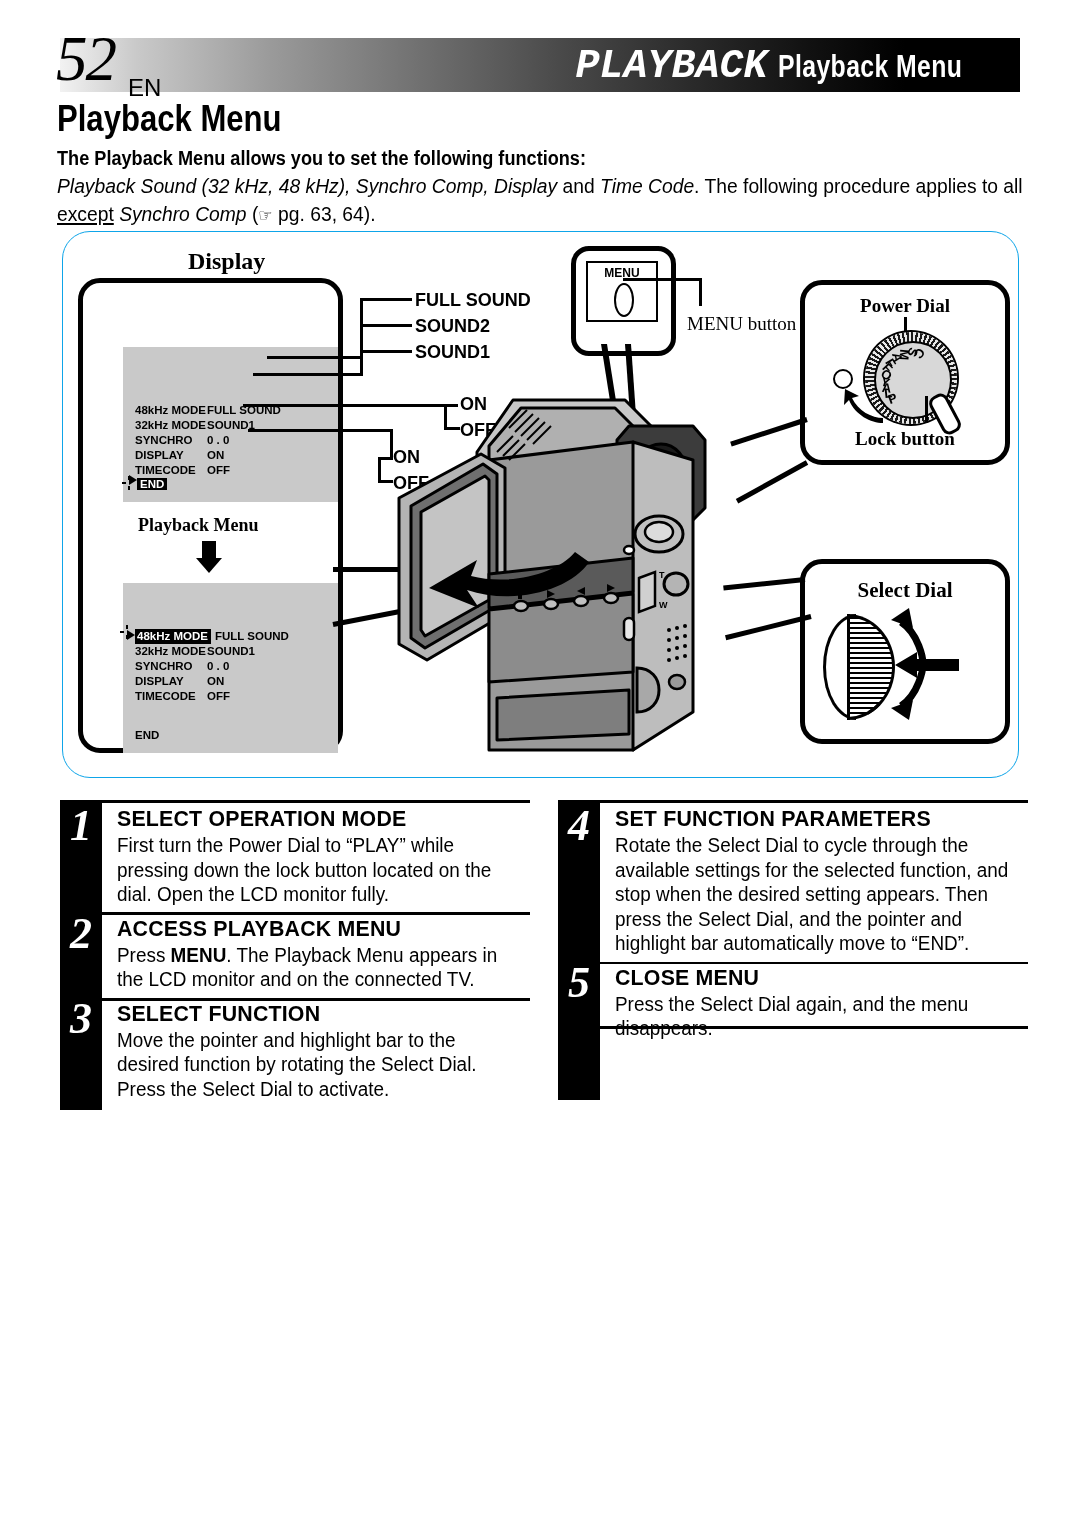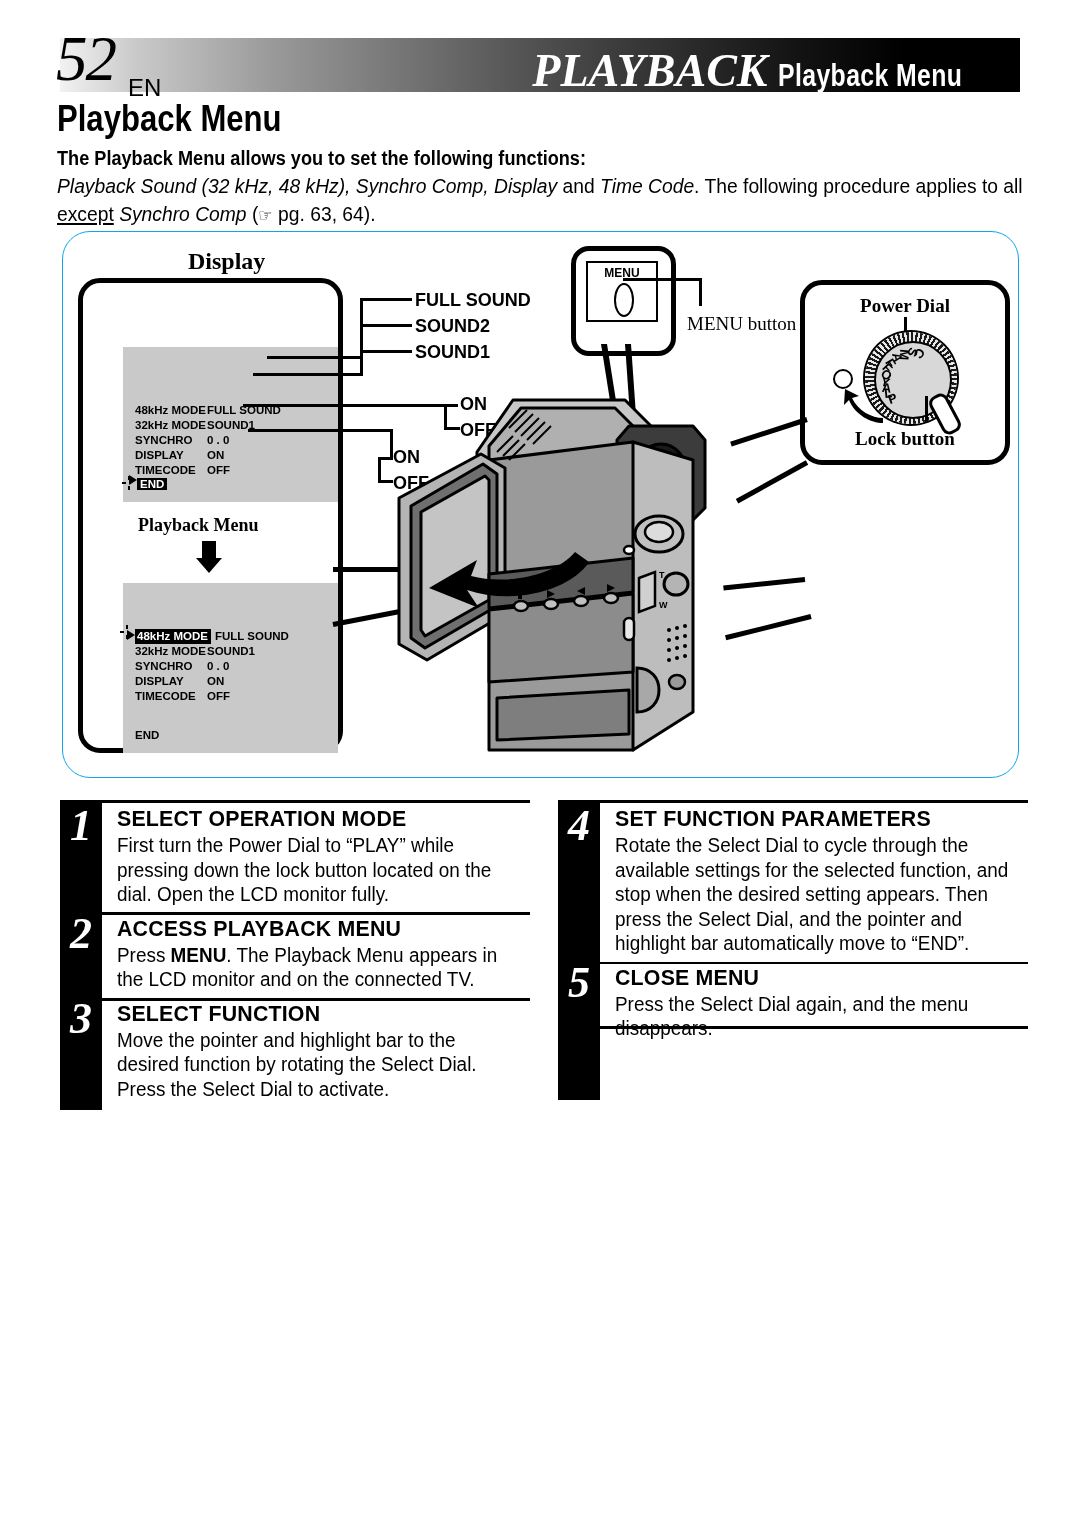--- a/index.html
+++ b/index.html
@@ -8,22 +8,22 @@
        -webkit-font-smoothing:antialiased;}
 
   
   #header-bar{position:absolute;left:60px;top:38px;width:960px;height:54px;
       background:linear-gradient(to right,#f2f2f2 0%,#c9c9c9 8%,#9a9a9a 22%,#6f6f6f 38%,#4a4a4a 52%,#2a2a2a 66%,#111 78%,#000 88%,#000 100%);}
   #page-number{position:absolute;left:56px;top:28px;font-family:"Liberation Serif",serif;
       font-size:63px;font-weight:400;font-style:italic;letter-spacing:-2px;line-height:1;color:#000;z-index:5;}
   #page-lang{position:absolute;left:128px;top:74px;font-family:"Liberation Sans",sans-serif;
       font-size:24px;letter-spacing:0px;color:#000;z-index:5;}
   #header-right{position:absolute;right:72px;top:44px;z-index:5;display:flex;align-items:baseline;gap:10px;}
-  #header-chapter{font-family:Liberation Serif, serif;font-style:italic;font-weight:700;
-      font-size:46px;color:#fff;letter-spacing:0px;}
+  #header-chapter{font-family:Liberation Mono, monospace;font-style:italic;font-weight:700;
+      font-size:40px;color:#fff;letter-spacing:0px;}
   #header-topic{font-family:"Liberation Sans",sans-serif;font-weight:700;font-size:31px;
       color:#fff;transform:scaleX(.80);transform-origin:left center;letter-spacing:.5px;}
 
   
   #page-title{position:absolute;left:57px;top:98px;font-family:"Liberation Sans",sans-serif;
       font-weight:700;font-size:37px;transform:scaleX(.84);transform-origin:left center;}
   #intro-bold{position:absolute;left:57px;top:147px;width:960px;font-weight:700;font-size:19.5px;
       transform:scaleX(.93);transform-origin:left top;}
   #intro-body{position:absolute;left:57px;top:172px;width:1030px;font-size:20.5px;line-height:1.38;
       transform:scaleX(.94);transform-origin:left top;}
@@ -290,20 +290,33 @@
     <div id="lock-tab"></div>
     <svg id="dial-arrow" viewBox="0 0 42 36">
       <path d="M40 34 C28 34 12 26 6 11 L1 16 L2 0 L16 7 L9 9 C15 22 29 29 40 29 Z" fill="#000"></path>
     </svg>
     <div class="ln" style="left:120px;bottom:38px;width:3px;height:26px;"></div>
     <div id="lock-btn-label">Lock button</div>
   </div>
   <div class="ln" style="left:664px;top:185px;width:80px;height:5px;transform:rotate(-18deg);transform-origin:right center;"></div>
   <div class="ln" style="left:664px;top:228px;width:80px;height:5px;transform:rotate(-29deg);transform-origin:right center;"></div>
 
+  <div class="ibox" id="select-box">
+    <div id="select-dial-label">Select Dial</div>
+    <div id="sd-cut"></div>
+    <div id="sd-wheel"></div>
+    <svg style="position:absolute;left:78px;top:40px;width:70px;height:120px" viewBox="0 0 70 120">
+      <path d="M18 18 C36 30 40 55 40 60 C40 65 36 90 18 102" stroke="#000" stroke-width="7" fill="none"></path>
+      <path d="M26 4 L8 16 L30 24 Z" fill="#000"></path>
+      <path d="M26 116 L8 104 L30 96 Z" fill="#000"></path>
+    </svg>
+    <svg style="position:absolute;left:88px;top:88px;width:66px;height:26px" viewBox="0 0 66 26">
+      <path d="M66 7 L24 7 L24 0 L2 13 L24 26 L24 19 L66 19 Z" fill="#000"></path>
+    </svg>
+  </div>
   <div class="ln" style="left:660px;top:345px;width:82px;height:5px;transform:rotate(-6deg);transform-origin:right center;"></div>
   <div class="ln" style="left:660px;top:382px;width:88px;height:5px;transform:rotate(-14deg);transform-origin:right center;"></div>
 
   <svg id="cam" viewBox="0 0 360 400">
     <g stroke="#000" stroke-width="3" stroke-linejoin="round">
 
       <path d="M84 70 L120 18 L232 18 L268 54 L268 78 L84 96 Z" fill="#c8c8c8"></path>
       <path d="M96 64 L128 26 L222 26 L244 48 L244 66 L96 82 Z" fill="#b0b0b0"></path>
 
       <path d="M236 44 L300 44 L312 58 L312 126 L298 140 L236 140 L224 126 L224 58 Z" fill="#3c3c3c"></path>

